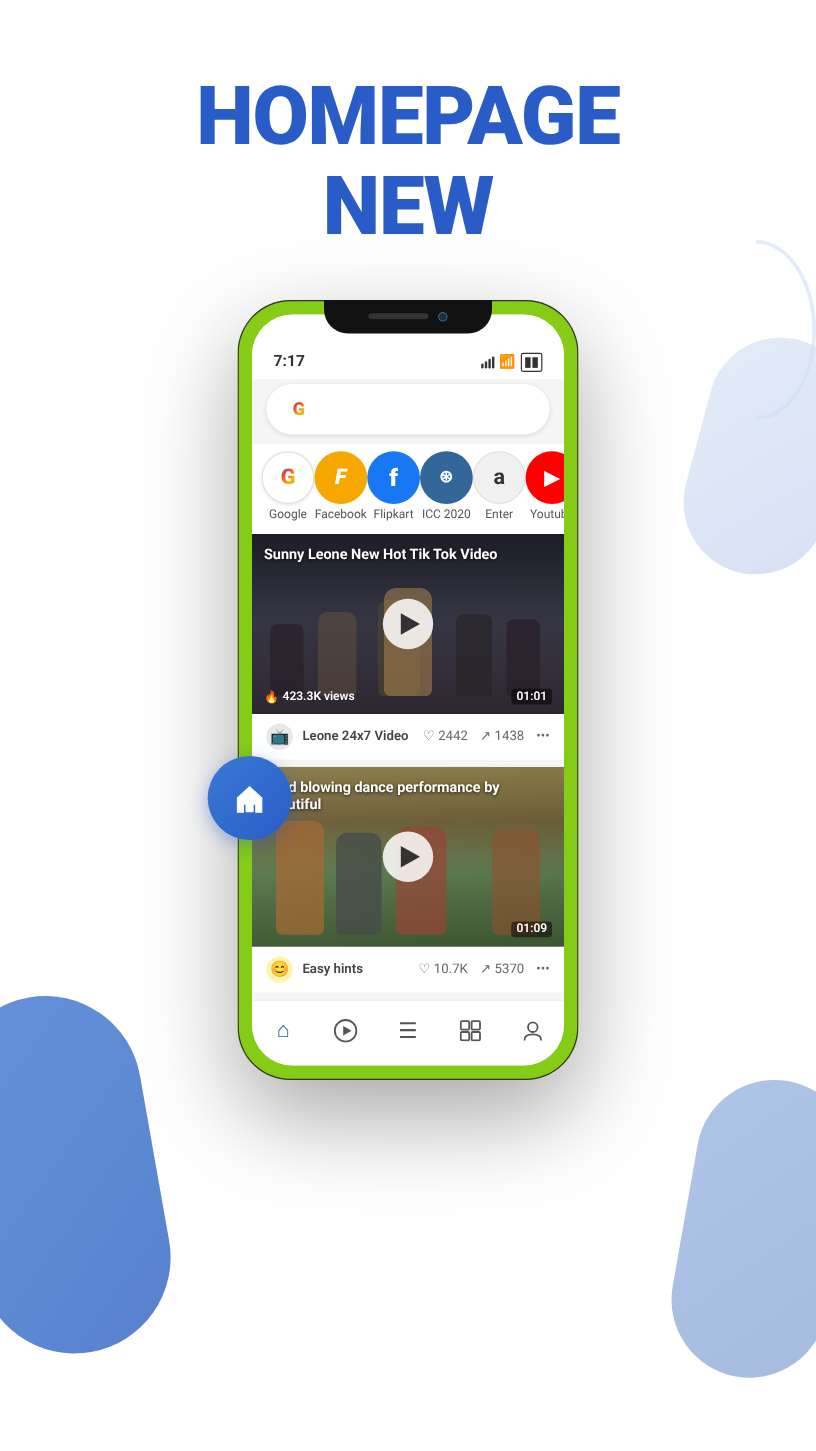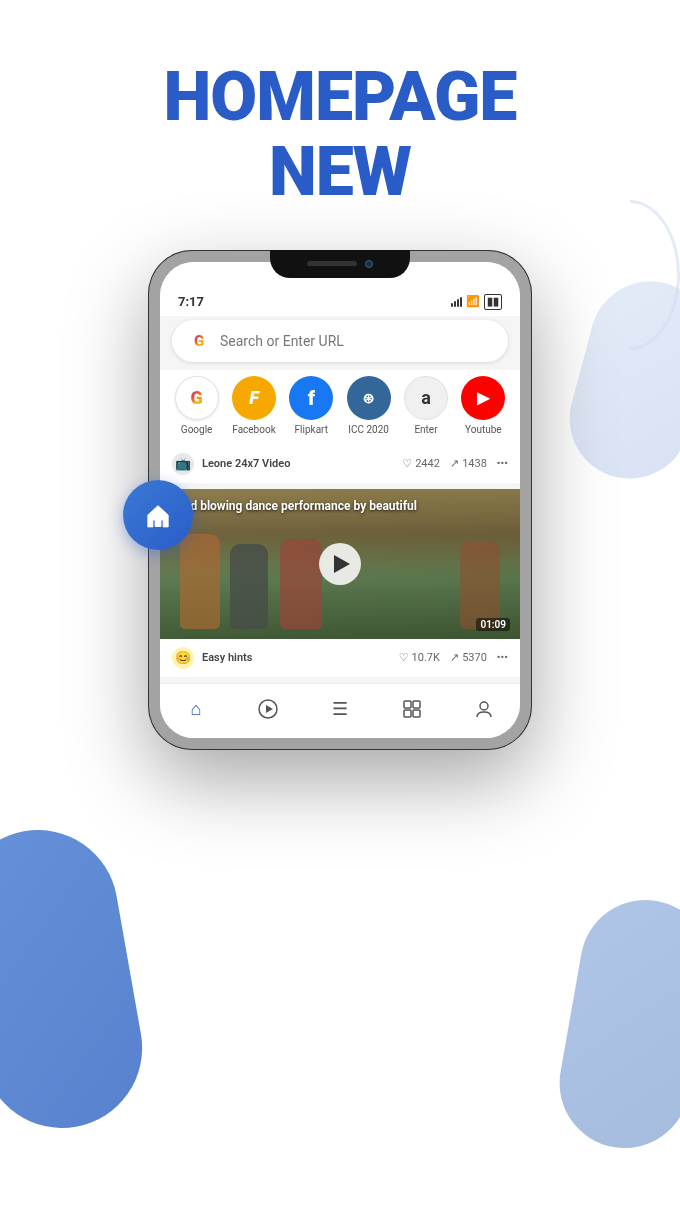--- a/index.html
+++ b/index.html
@@ -64,22 +64,22 @@
 
     
     .phone-wrapper {
       display: flex;
       justify-content: center;
       position: relative;
       z-index: 2;
       padding-bottom: 60px;
     }
     .phone-frame {
-      width: 384px;
-      background: #a3a3a3;
+      width: 284px;
+      background: #84cc16;
       border-radius: 44px;
       padding: 12px;
       box-shadow: 0 30px 80px rgba(0,0,0,0.35), inset 0 0 0 1px #333;
       position: relative;
     }
     .phone-screen {
       background: #f5f5f5;
       border-radius: 34px;
       overflow: hidden;
       position: relative;
@@ -398,21 +398,20 @@
           </div>
           <span style="font-size:11px">📶</span>
           <span style="font-size:11px; border:1.5px solid #333; border-radius:2px; padding:0 2px; display:inline-block; line-height:1.3">▮▮</span>
         </div>
       </div>
 
       <div class="search-bar">
         <div class="google-g" style="font-size:14px; font-weight:900;">
           <span style="background: linear-gradient(135deg,#4285f4,#ea4335,#fbbc05,#34a853); -webkit-background-clip:text; -webkit-text-fill-color:transparent; font-size:15px; font-weight:900;">G</span>
         </div>
-        <span class="search-placeholder">Search or Enter URL</span>
       </div>
 
       <div class="shortcuts">
 
         <div class="shortcut-item">
           <div class="shortcut-icon" style="background:#fff; border:1.5px solid #e0e0e0; box-shadow:0 1px 3px rgba(0,0,0,0.1);">
             <span style="background: linear-gradient(135deg,#4285f4,#ea4335,#fbbc05,#34a853); -webkit-background-clip:text; -webkit-text-fill-color:transparent; font-size:18px; font-weight:900;">G</span>
           </div>
           <span class="shortcut-label">Google</span>
         </div>
@@ -448,20 +447,42 @@
         <div class="shortcut-item">
           <div class="shortcut-icon" style="background:#ff0000;">
             <span style="color:#fff; font-size:16px;">▶</span>
           </div>
           <span class="shortcut-label">Youtube</span>
         </div>
 
       </div>
 
       <div class="video-card">
+        <div class="video-thumbnail">
+          <div class="vid1-bg">
+            <div class="vid1-overlay"></div>
+
+            <div style="position:absolute;bottom:15px;left:15px;width:28px;height:60px;background:rgba(40,30,40,0.7);border-radius:6px 6px 3px 3px;"></div>
+            <div style="position:absolute;bottom:15px;left:55px;width:32px;height:70px;background:rgba(100,80,60,0.5);border-radius:8px 8px 4px 4px;"></div>
+            <div style="position:absolute;bottom:15px;left:105px;width:35px;height:80px;background:rgba(80,70,50,0.6);border-radius:8px 8px 4px 4px;"></div>
+            <div style="position:absolute;bottom:15px;right:60px;width:30px;height:68px;background:rgba(40,35,40,0.7);border-radius:6px 6px 3px 3px;"></div>
+            <div style="position:absolute;bottom:15px;right:20px;width:28px;height:64px;background:rgba(40,30,40,0.7);border-radius:6px 6px 3px 3px;"></div>
+
+            <div style="position:absolute;bottom:15px;left:50%;transform:translateX(-50%);width:40px;height:90px;background:rgba(180,140,80,0.5);border-radius:10px 10px 5px 5px;"></div>
+          </div>
+          <div class="video-title">Sunny Leone New Hot Tik Tok Video</div>
+          <div class="play-btn">
+            <div class="play-triangle"></div>
+          </div>
+          <div class="video-views">
+            <span class="fire-icon">🔥</span>
+            <span>423.3K views</span>
+          </div>
+          <div class="video-duration">01:01</div>
+        </div>
         <div class="video-meta">
           <div class="channel-icon" style="background:#e8e8e8; font-size:13px;">📺</div>
           <span class="channel-name">Leone 24x7 Video</span>
           <div class="meta-actions">
             <div class="meta-action">
               <span>♡</span>
               <span>2442</span>
             </div>
             <div class="meta-action">
               <span>↗</span>

